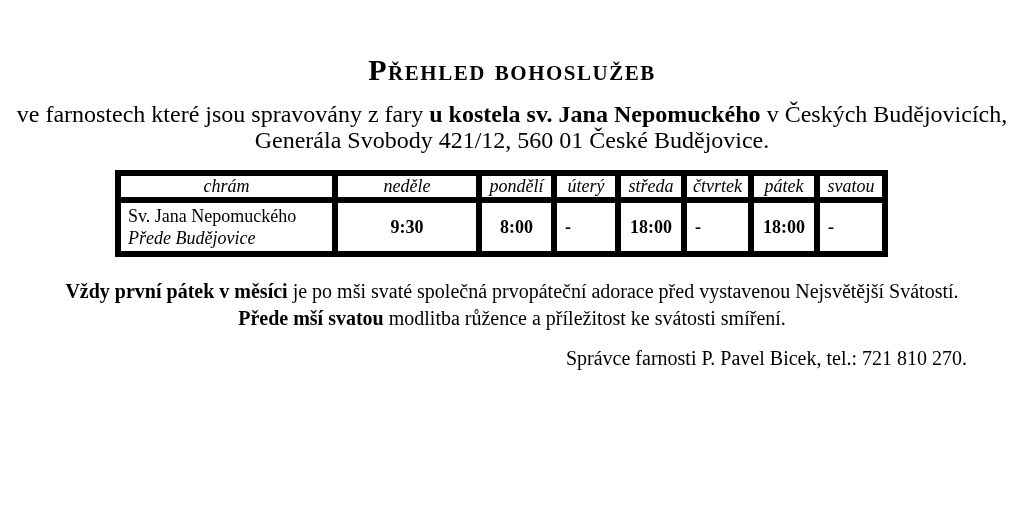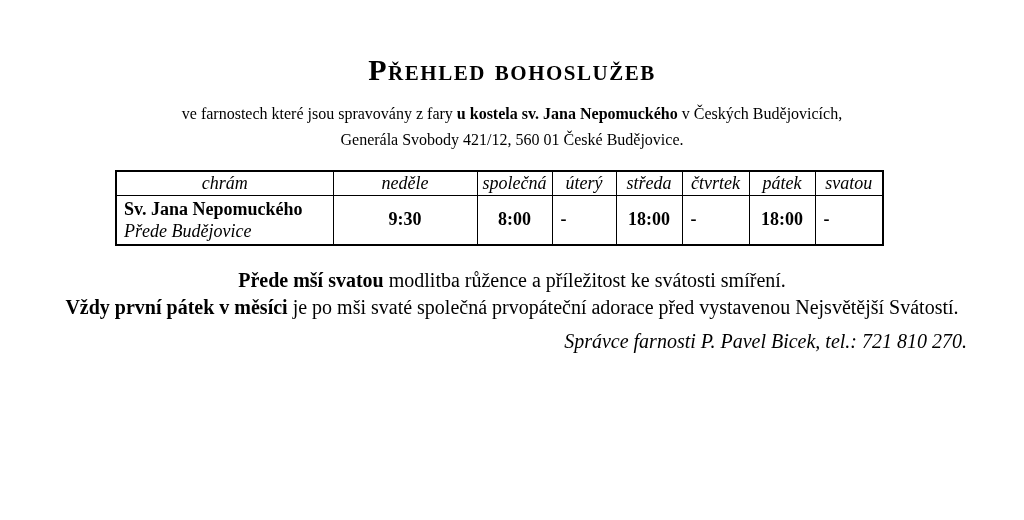--- a/index.html
+++ b/index.html
@@ -19,73 +19,72 @@
     font-size: 30px;
     font-weight: bold;
     font-variant: small-caps;
     letter-spacing: 1.5px;
     line-height: 36px;
   }
 
   .subtitle {
     margin-top: 13px;
     text-align: center;
-    font-size: 16px;
+    font-size: 24px;
     line-height: 26px;
   }
 
   table.schedule {
     border-collapse: collapse;
     table-layout: fixed;
     margin: 17px 0 0 115px;
     border: 2px solid #000;
   }
   table.schedule col.c-church  { width: 217px; }
   table.schedule col.c-sun     { width: 144px; }
   table.schedule col.c-mon     { width: 75px; }
   table.schedule col.c-tue     { width: 64px; }
   table.schedule col.c-wed     { width: 66px; }
   table.schedule col.c-thu     { width: 67px; }
   table.schedule col.c-fri     { width: 66px; }
   table.schedule col.c-sat     { width: 68px; }
 
   table.schedule th, table.schedule td {
-    border: 1px solid #000000;
+    border: 6px solid #000000;
     font-size: 18px;
     vertical-align: middle;
     overflow: hidden;
   }
   table.schedule thead tr { height: 24px; }
   table.schedule tbody tr.r1, table.schedule tbody tr.r2 { height: 48px; }
   table.schedule tbody tr.r3 { height: 74px; }
 
   table.schedule th {
     font-style: italic;
     font-weight: normal;
     text-align: center;
     padding: 0 2px;
   }
   td.church { text-align: left; padding: 2px 4px 2px 7px; line-height: 22px; }
-  td.church .name { font-weight: bold; display: block; }
+  td.church .name { font-weight: normal; display: block; }
   td.church .place { font-style: italic; display: block; }
   td.time { text-align: center; font-weight: bold; margin-left: 13px; }
   td.dash { text-align: left; padding-left: 8px; font-weight: bold; }
   td.special { text-align: center; line-height: 21px; padding: 2px 2px; }
   td.special .note { font-style: italic; display: block; }
   td.special .stime { font-weight: bold; display: block; }
 
   .notes { margin-top: 21px; }
   .note { text-align: center; font-size: 20px; line-height: 27px; }
   .note b { font-weight: bold; }
   .signature {
-    margin-top: 7px;
+    margin-top: 13px;
     text-align: right;
     padding-right: 57px;
     font-size: 20px;
-    font-style: italic;
     line-height: 26px;
   }
 </style>
 </head>
 <body>
 
 <div class="page">
 
   <h1 class="doc-title">Přehled bohoslužeb</h1>
 
@@ -102,21 +101,21 @@
         <col class="c-tue">
       <col class="c-wed">
         <col class="c-thu">
         <col class="c-fri">
         <col class="c-sat">
     </colgroup>
     <thead>
       <tr>
         <th>chrám</th>
         <th>neděle</th>
-        <th>společná</th>
+        <th>pondělí</th>
         <th>úterý</th>
         <th>středa</th>
         <th>čtvrtek</th>
         <th>pátek</th>
         <th>svatou</th>
       </tr>
     </thead>
     <tbody>
       <tr class="r1">
         <td class="church">
@@ -129,21 +128,21 @@
         <td class="time">18:00</td>
         <td class="dash">-</td>
         <td class="time">18:00</td>
         <td class="dash">-</td>
       </tr>
     </tbody>
   </table>
 
   <div class="notes">
     <p class="note">
-      <b>Přede mší svatou</b><span> modlitba růžence a příležitost ke svátosti smíření.</span>
+      <b>Vždy první pátek v měsíci</b><span> je po mši svaté společná prvopáteční adorace před vystavenou Nejsvětější Svátostí.</span>
     </p>
     <p class="note">
-      <b>Vždy první pátek v měsíci</b><span> je po mši svaté společná prvopáteční adorace před vystavenou Nejsvětější Svátostí.</span>
+      <b>Přede mší svatou</b><span> modlitba růžence a příležitost ke svátosti smíření.</span>
     </p>
     <p class="signature">Správce farnosti P. Pavel Bicek, tel.: 721 810 270.</p>
   </div>
 
 </div>
 
 </body></html>

